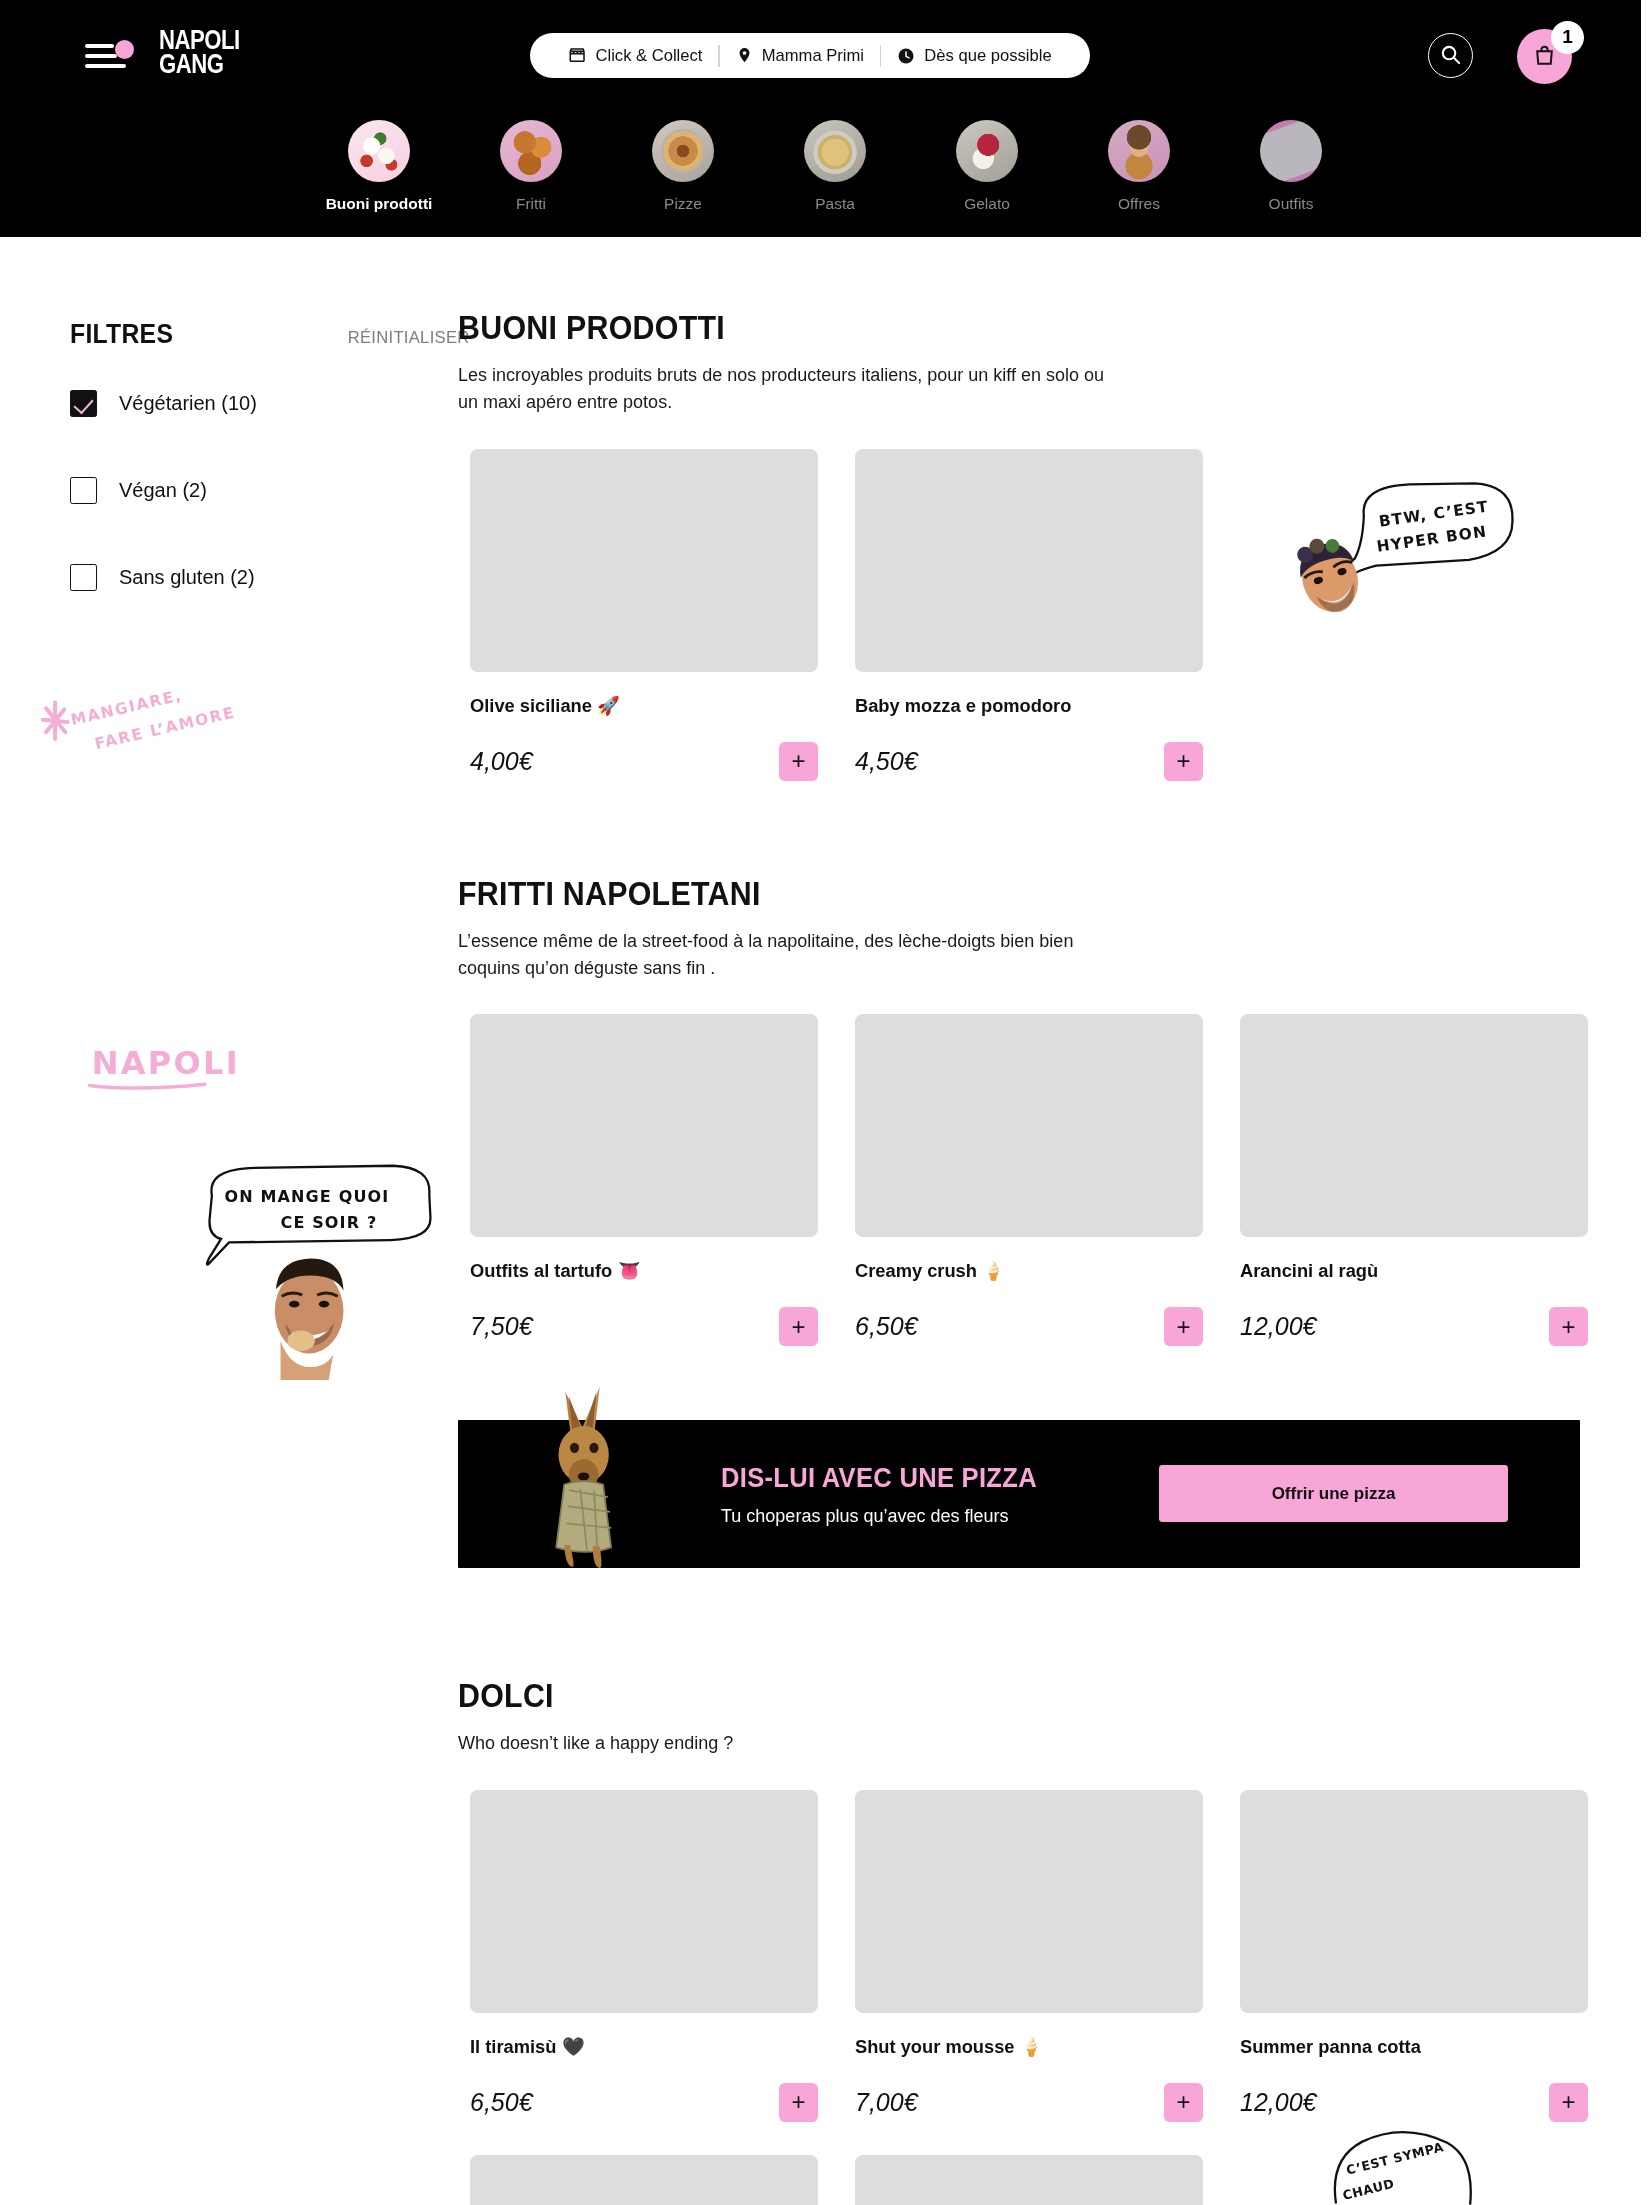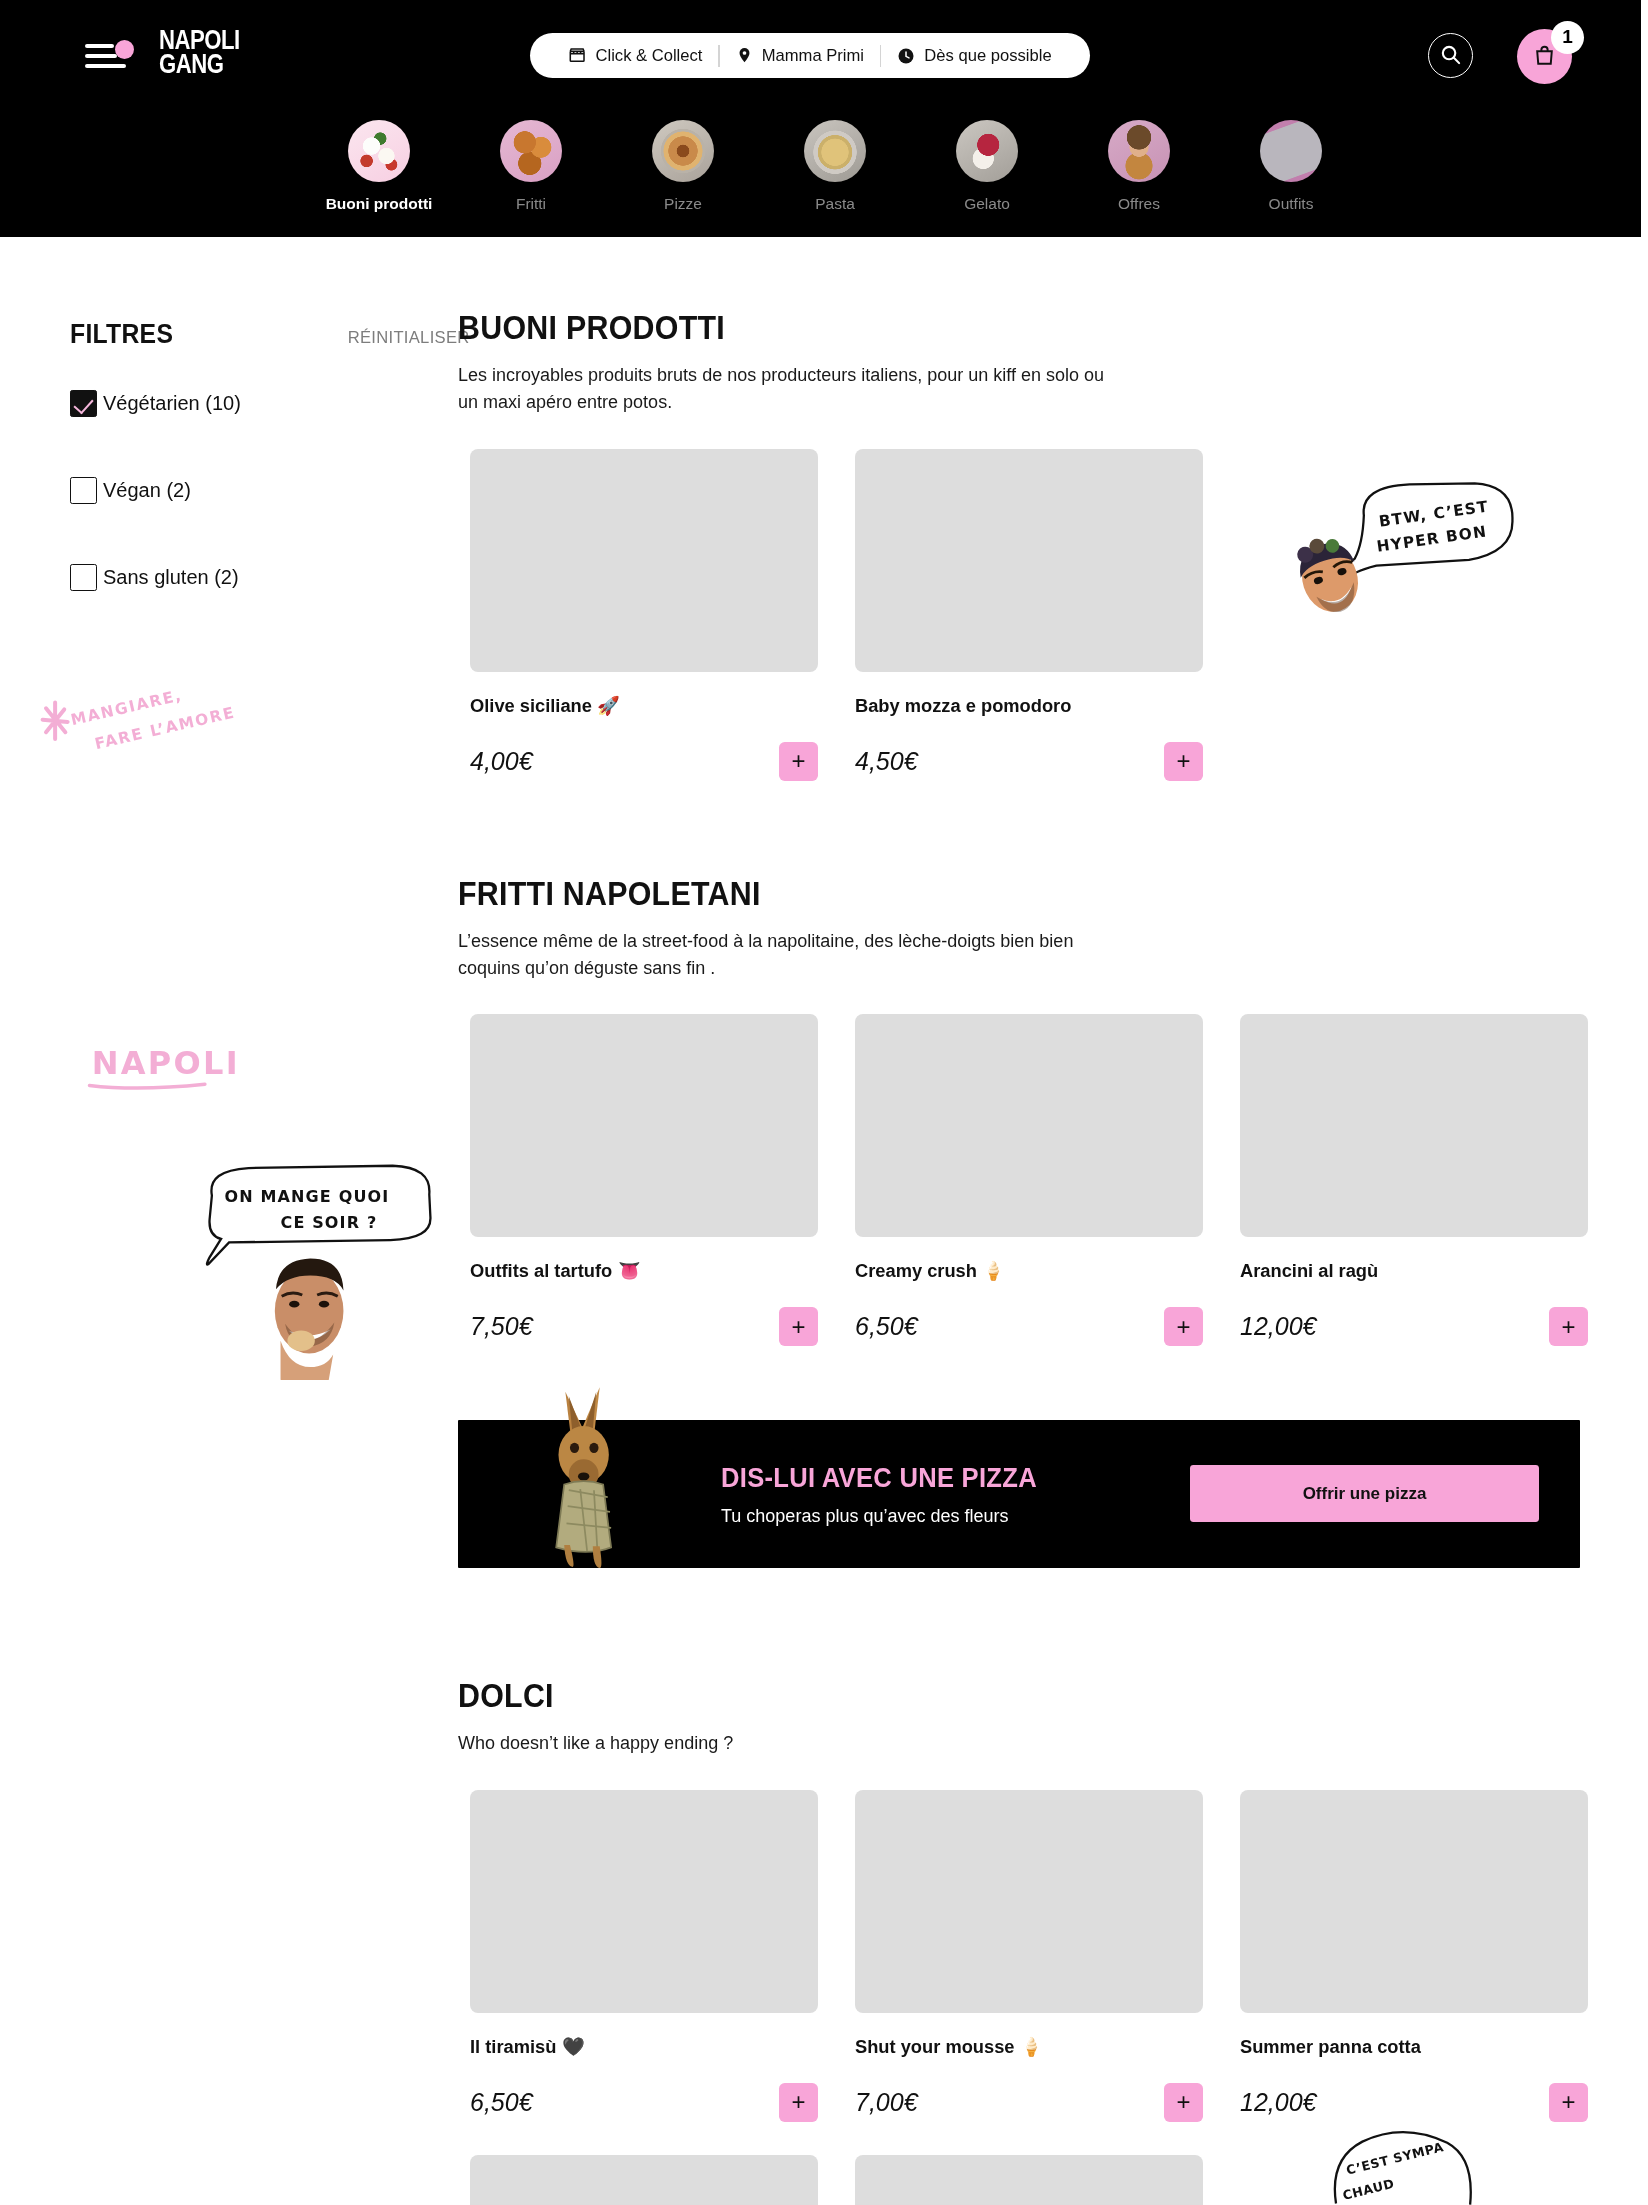--- a/index.html
+++ b/index.html
@@ -97,21 +97,21 @@
      linear-gradient(150deg,#d7aac7,#c792b4);}
   .t-outfits{background:
      linear-gradient(160deg,#c27fad 0 18%, #b9b6bd 19% 82%, #c17ead 83% 100%);}
 
   
   .sidebar { position:absolute; left:70px; top:318px; width:366px; }
   .sb-head { display:flex; align-items:baseline; }
   .sb-title { font-size:27.5px; font-weight:bold; letter-spacing:0.3px; transform:scaleX(0.9); transform-origin:left; }
   .sb-reset { margin-left:163px; font-size:16.6px; color:#7d7d7d; letter-spacing:0.3px; cursor:pointer; }
   .sb-list { margin-top:40px; }
-  .sb-row { display:flex; align-items:center; gap:6px; margin-bottom:60px; cursor:pointer; }
+  .sb-row { display:flex; align-items:center; gap:22px; margin-bottom:60px; cursor:pointer; }
   .cbox { width:27px; height:27px; border:1.7px solid #111; border-radius:2.3px; background:#fff; position:relative; flex:none; }
   .cbox.on { background:#111; }
   .cbox.on:after {
     content:""; position:absolute; left:6.9px; top:4px; width:9.2px; height:16px;
     border:2.9px solid #f6b7dc; border-top:0; border-left:0; transform:rotate(42deg);
   }
   .sb-lbl { font-size:20px; color:#111; white-space:nowrap; }
 
   
   .main { position:absolute; left:458px; top:309px; width:1122px; }
@@ -185,21 +185,21 @@
 
   
   .banner {
     position:relative; margin-top:74px; width:1122px; height:148px;
     background:#000; border-radius:1px; display:flex; align-items:center;
   }
   .banner .txt { margin-left:263px; }
   .banner .b1 { color:#f8a5d8; font-size:27.5px; font-weight:bold; letter-spacing:0.3px; transform:scaleX(0.93); transform-origin:left; }
   .banner .b2 { color:#fff; font-size:18px; margin-top:11.4px; }
   .banner .cta {
-    position:absolute; right:41px; top:45px; width:349px; height:57px;
+    position:absolute; right:72px; top:45px; width:349px; height:57px;
     background:#f8a5d8; border-radius:3.4px; border:none; cursor:pointer;
     font-size:17px; font-weight:bold; color:#111; display:flex; align-items:center; justify-content:center;
   }
   .dog { position:absolute; left:74px; bottom:0; width:172px; height:206px; pointer-events:none; }
 
   
   .doodle { position:absolute; pointer-events:none; }
   .d-mangiare { left:34px; top:641px; width:252px; height:114px; }
   .d-napoli   { left:86px; top:1036px; width:183px; height:92px; }
   .d-bubble-l { left:189px; top:1162px; width:246px; height:218px; }

